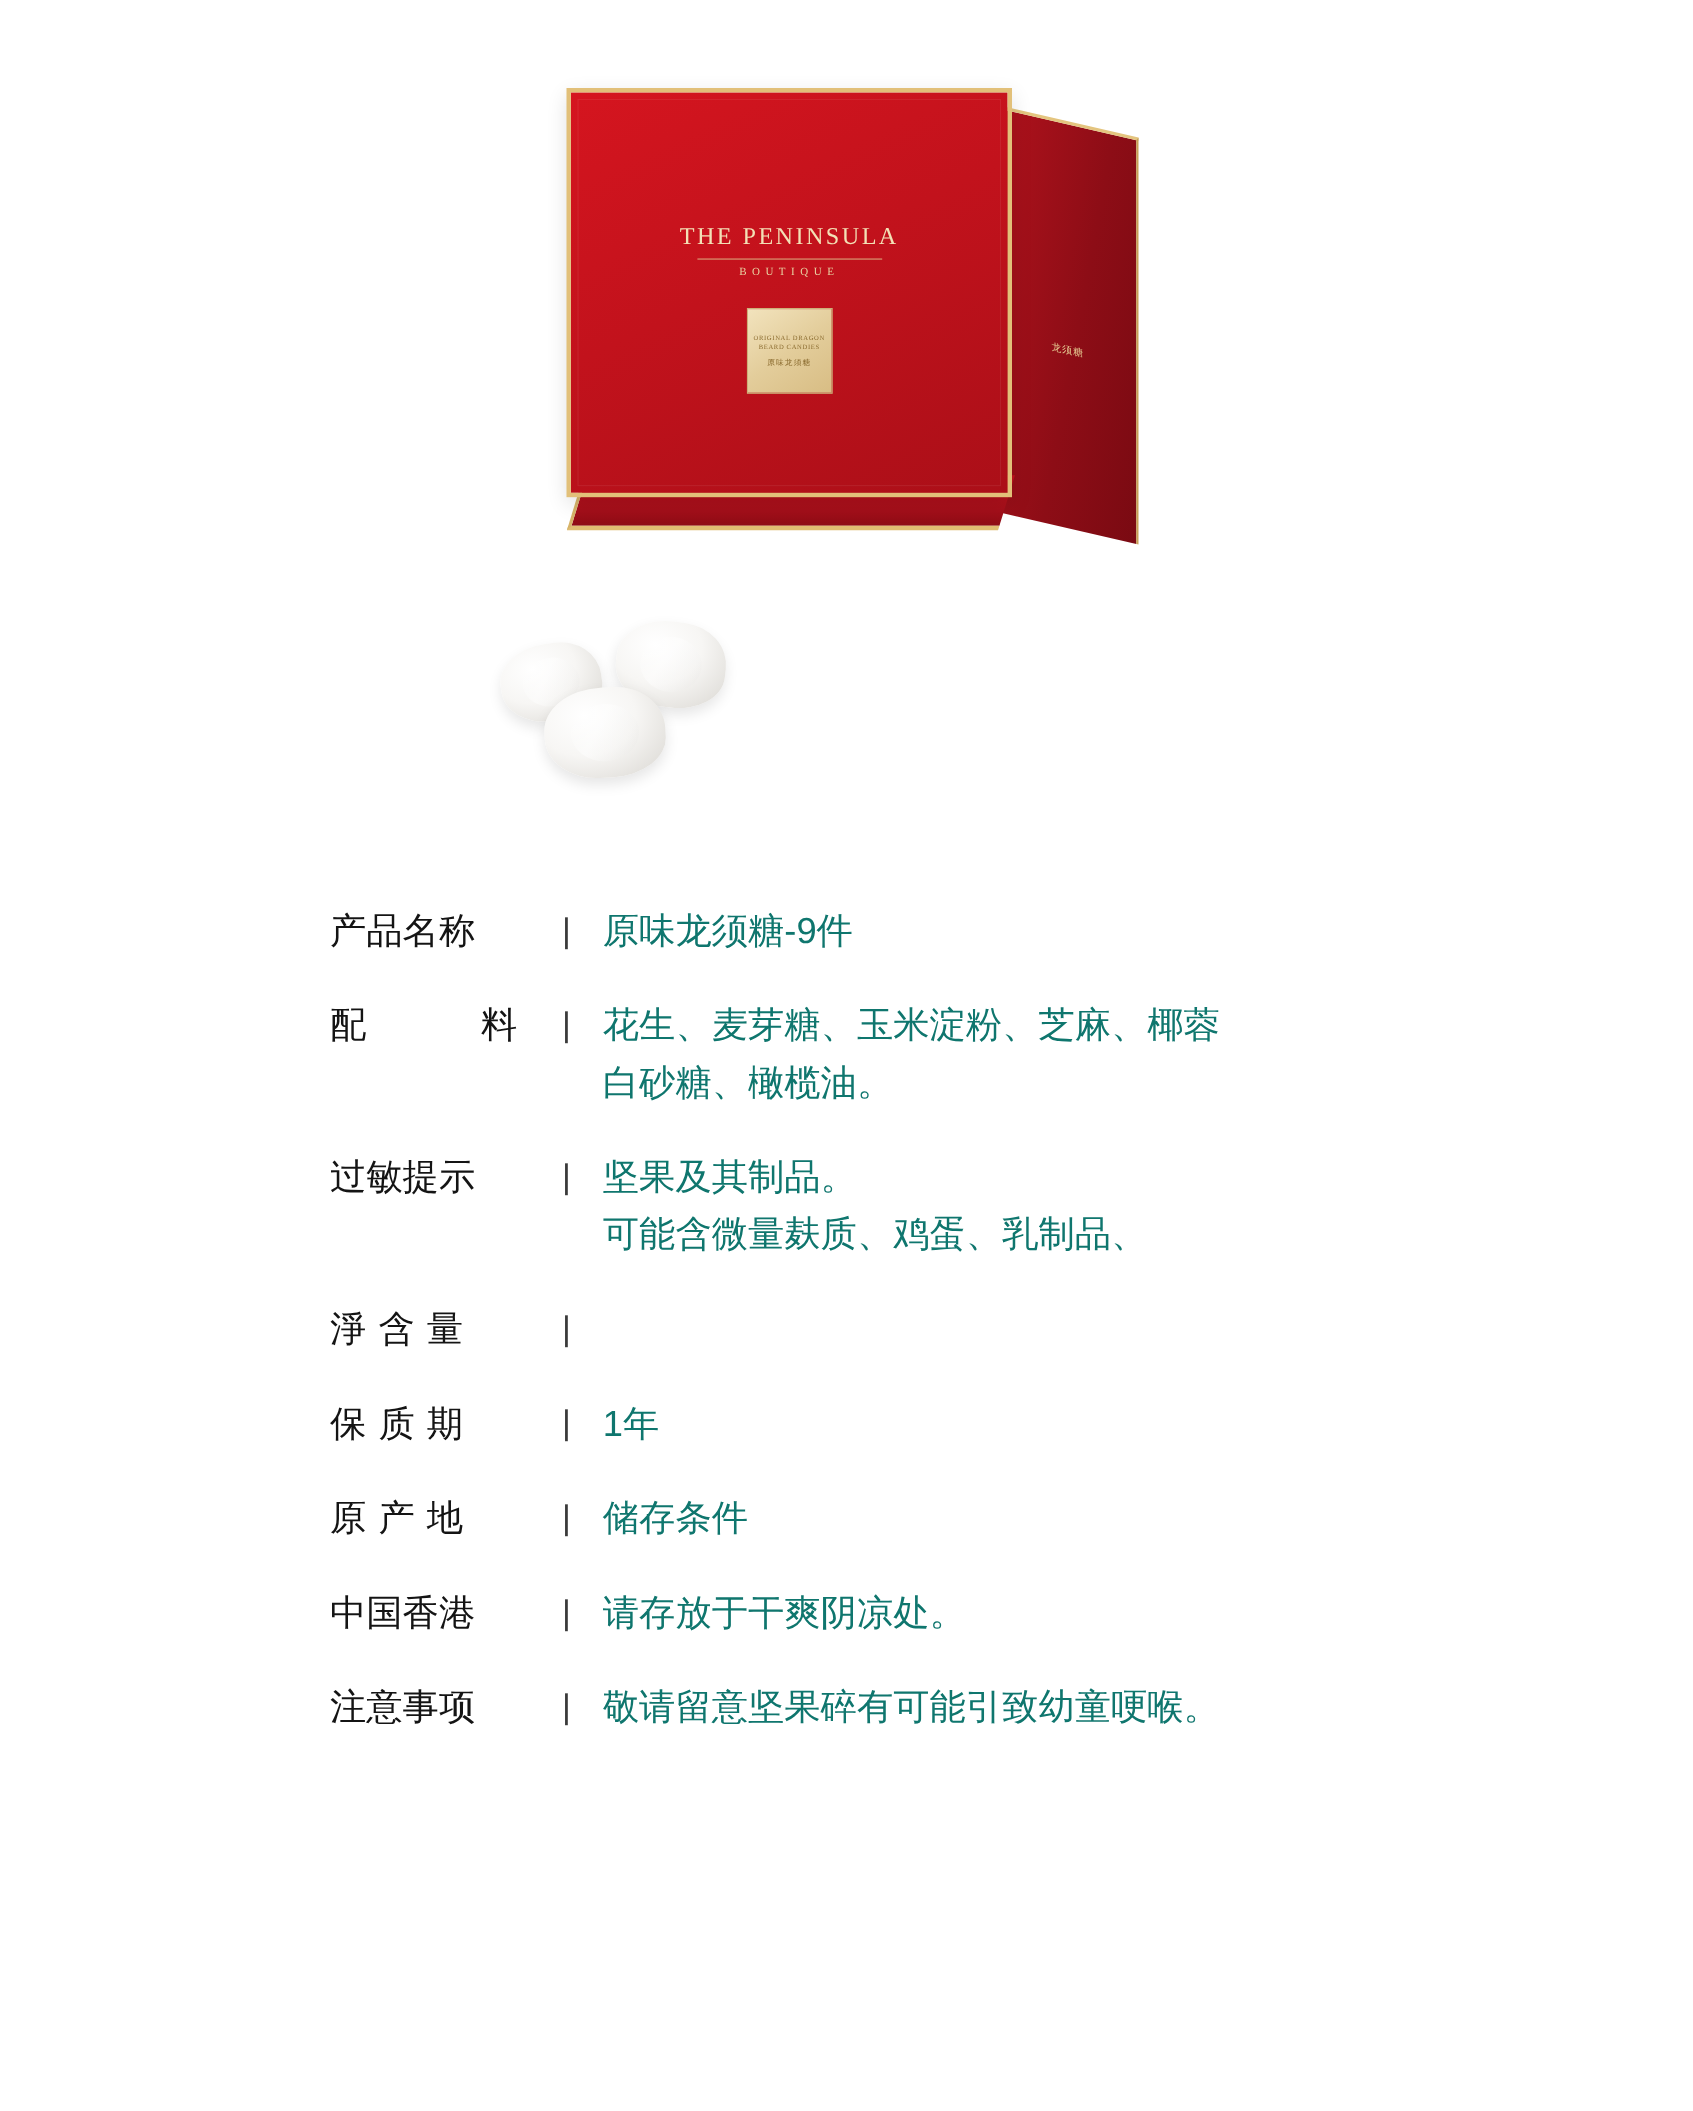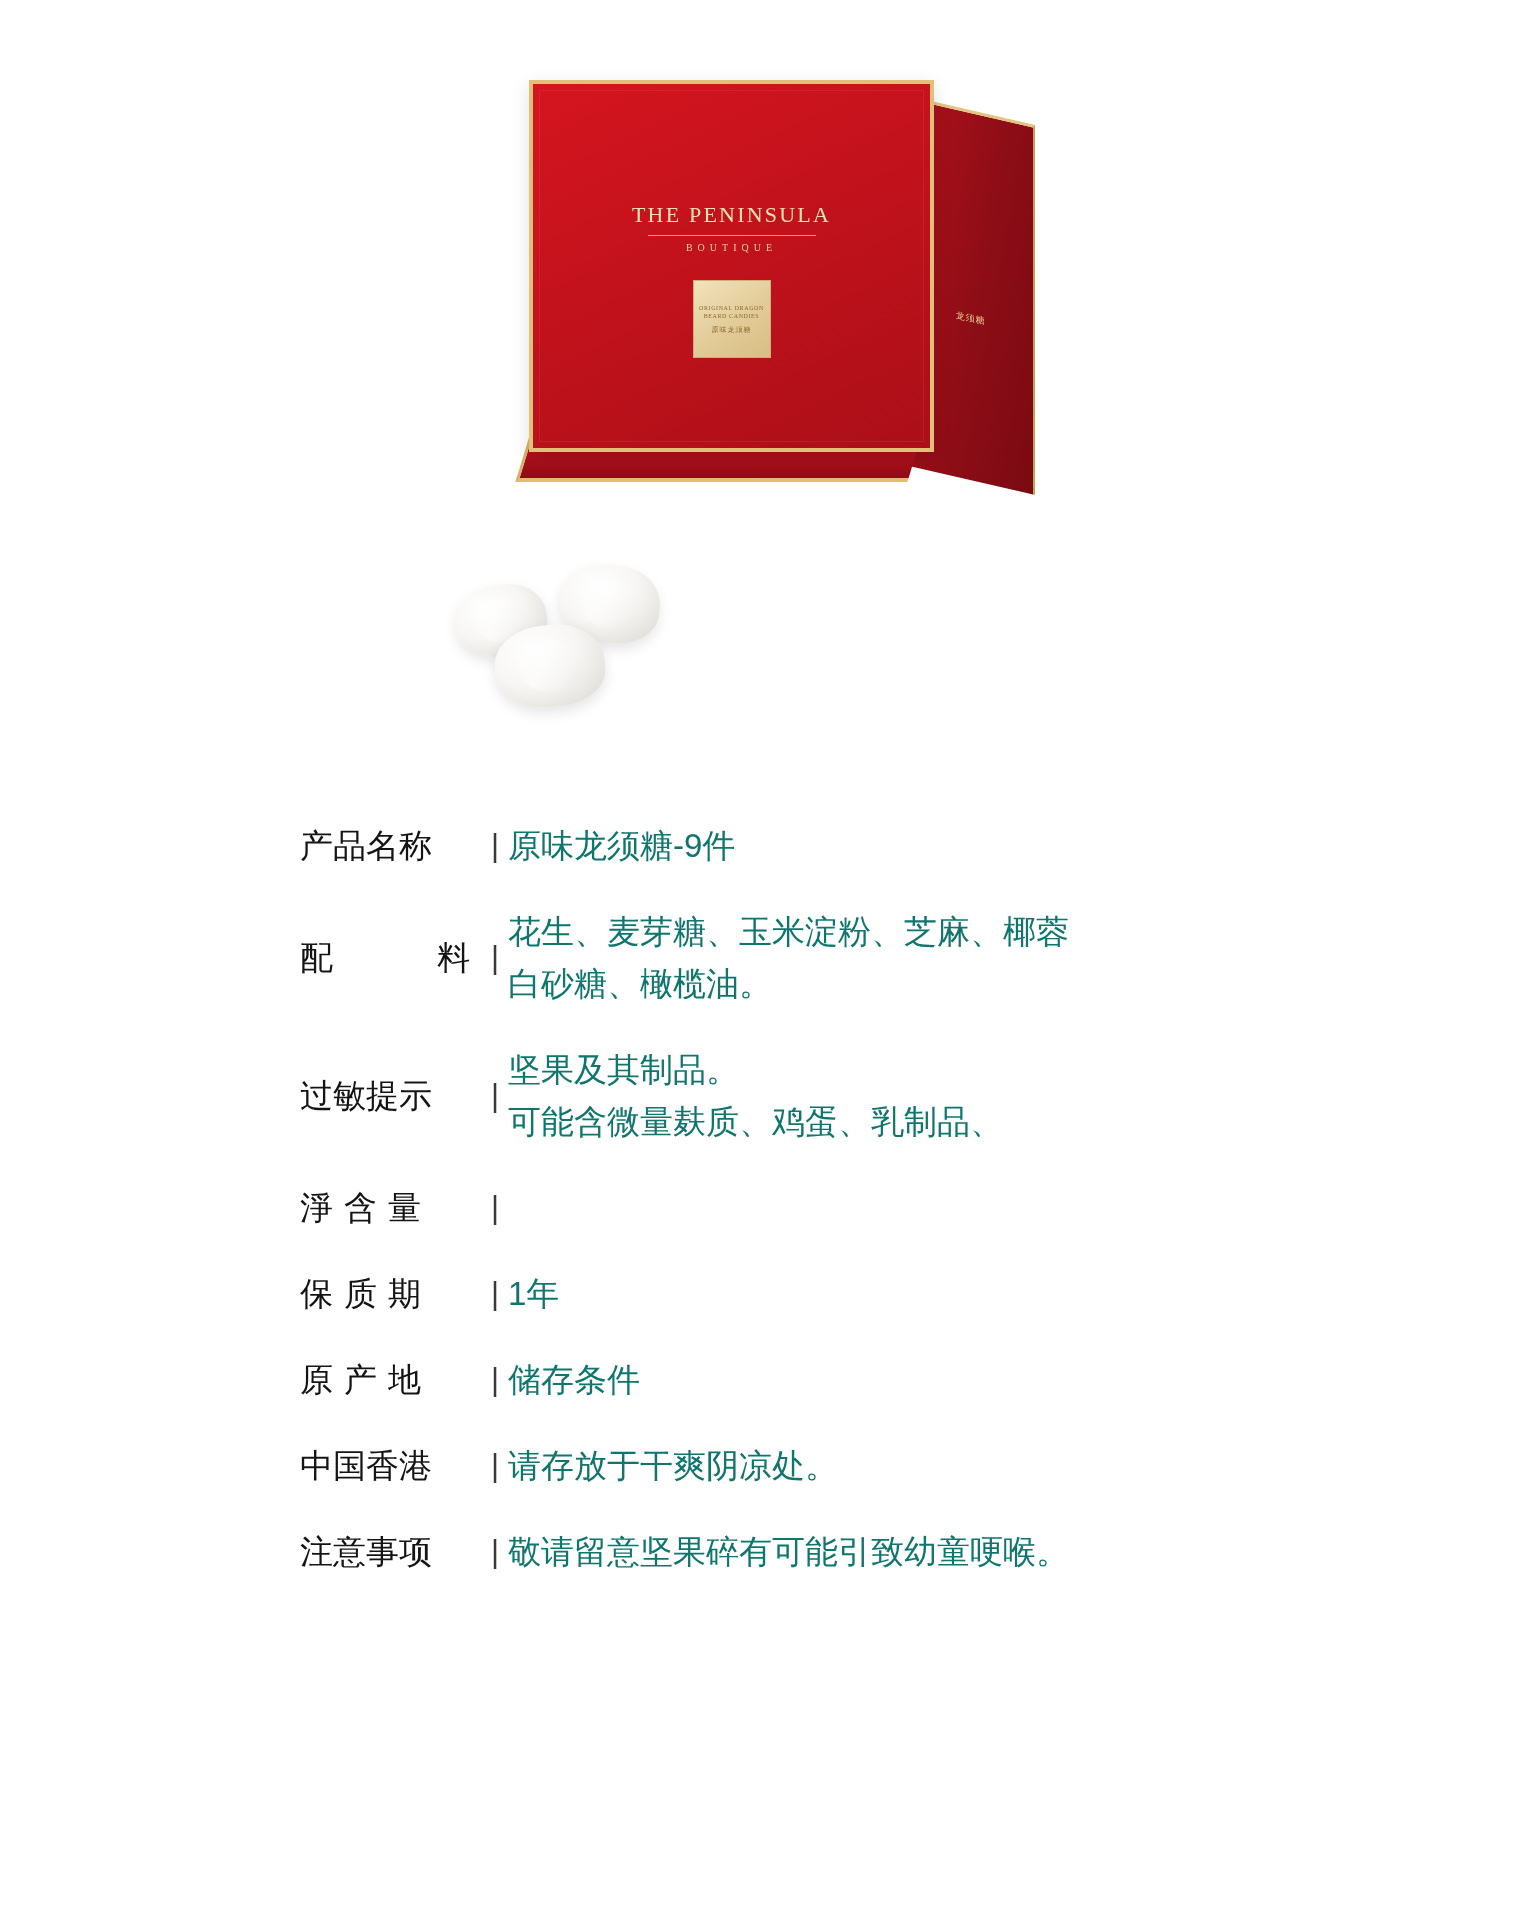--- a/index.html
+++ b/index.html
@@ -68,21 +68,21 @@
     height: 50px;
     background: linear-gradient(180deg, #c4121e 0%, #a50f1a 70%, #8d0c15 100%);
     transform: skewX(-17deg);
     border-bottom: 4px solid #e0bd72;
     border-left: 3px solid #d6b369;
   }
 
   
   .box-top {
     position: absolute;
-    left: 14px;
+    left: 0px;
     top: 0px;
     width: 405px;
     height: 372px;
     background: linear-gradient(155deg, #d5151f 0%, #c2121c 45%, #ab0f18 100%);
     border: 4px solid #e2c079;
     box-shadow: 0 6px 18px rgba(0,0,0,0.12);
   }
   .box-top:after {
     content: "";
     position: absolute;
@@ -171,22 +171,23 @@
   
   .spec-list {
     position: absolute;
     left: 0;
     top: 820px;
     width: 100%;
     padding: 0 300px 0 300px;
   }
   .spec-row {
     display: flex;
-    align-items: center;
+    align-items: flex-start;
     margin-bottom: 34px;
+    gap: 20px;
   }
   .spec-label {
     flex: 0 0 182px;
     font-size: 33px;
     line-height: 52px;
     color: #141414;
     letter-spacing: 0px;
     white-space: nowrap;
   }
   .spec-label.spaced { letter-spacing: 11px; }

